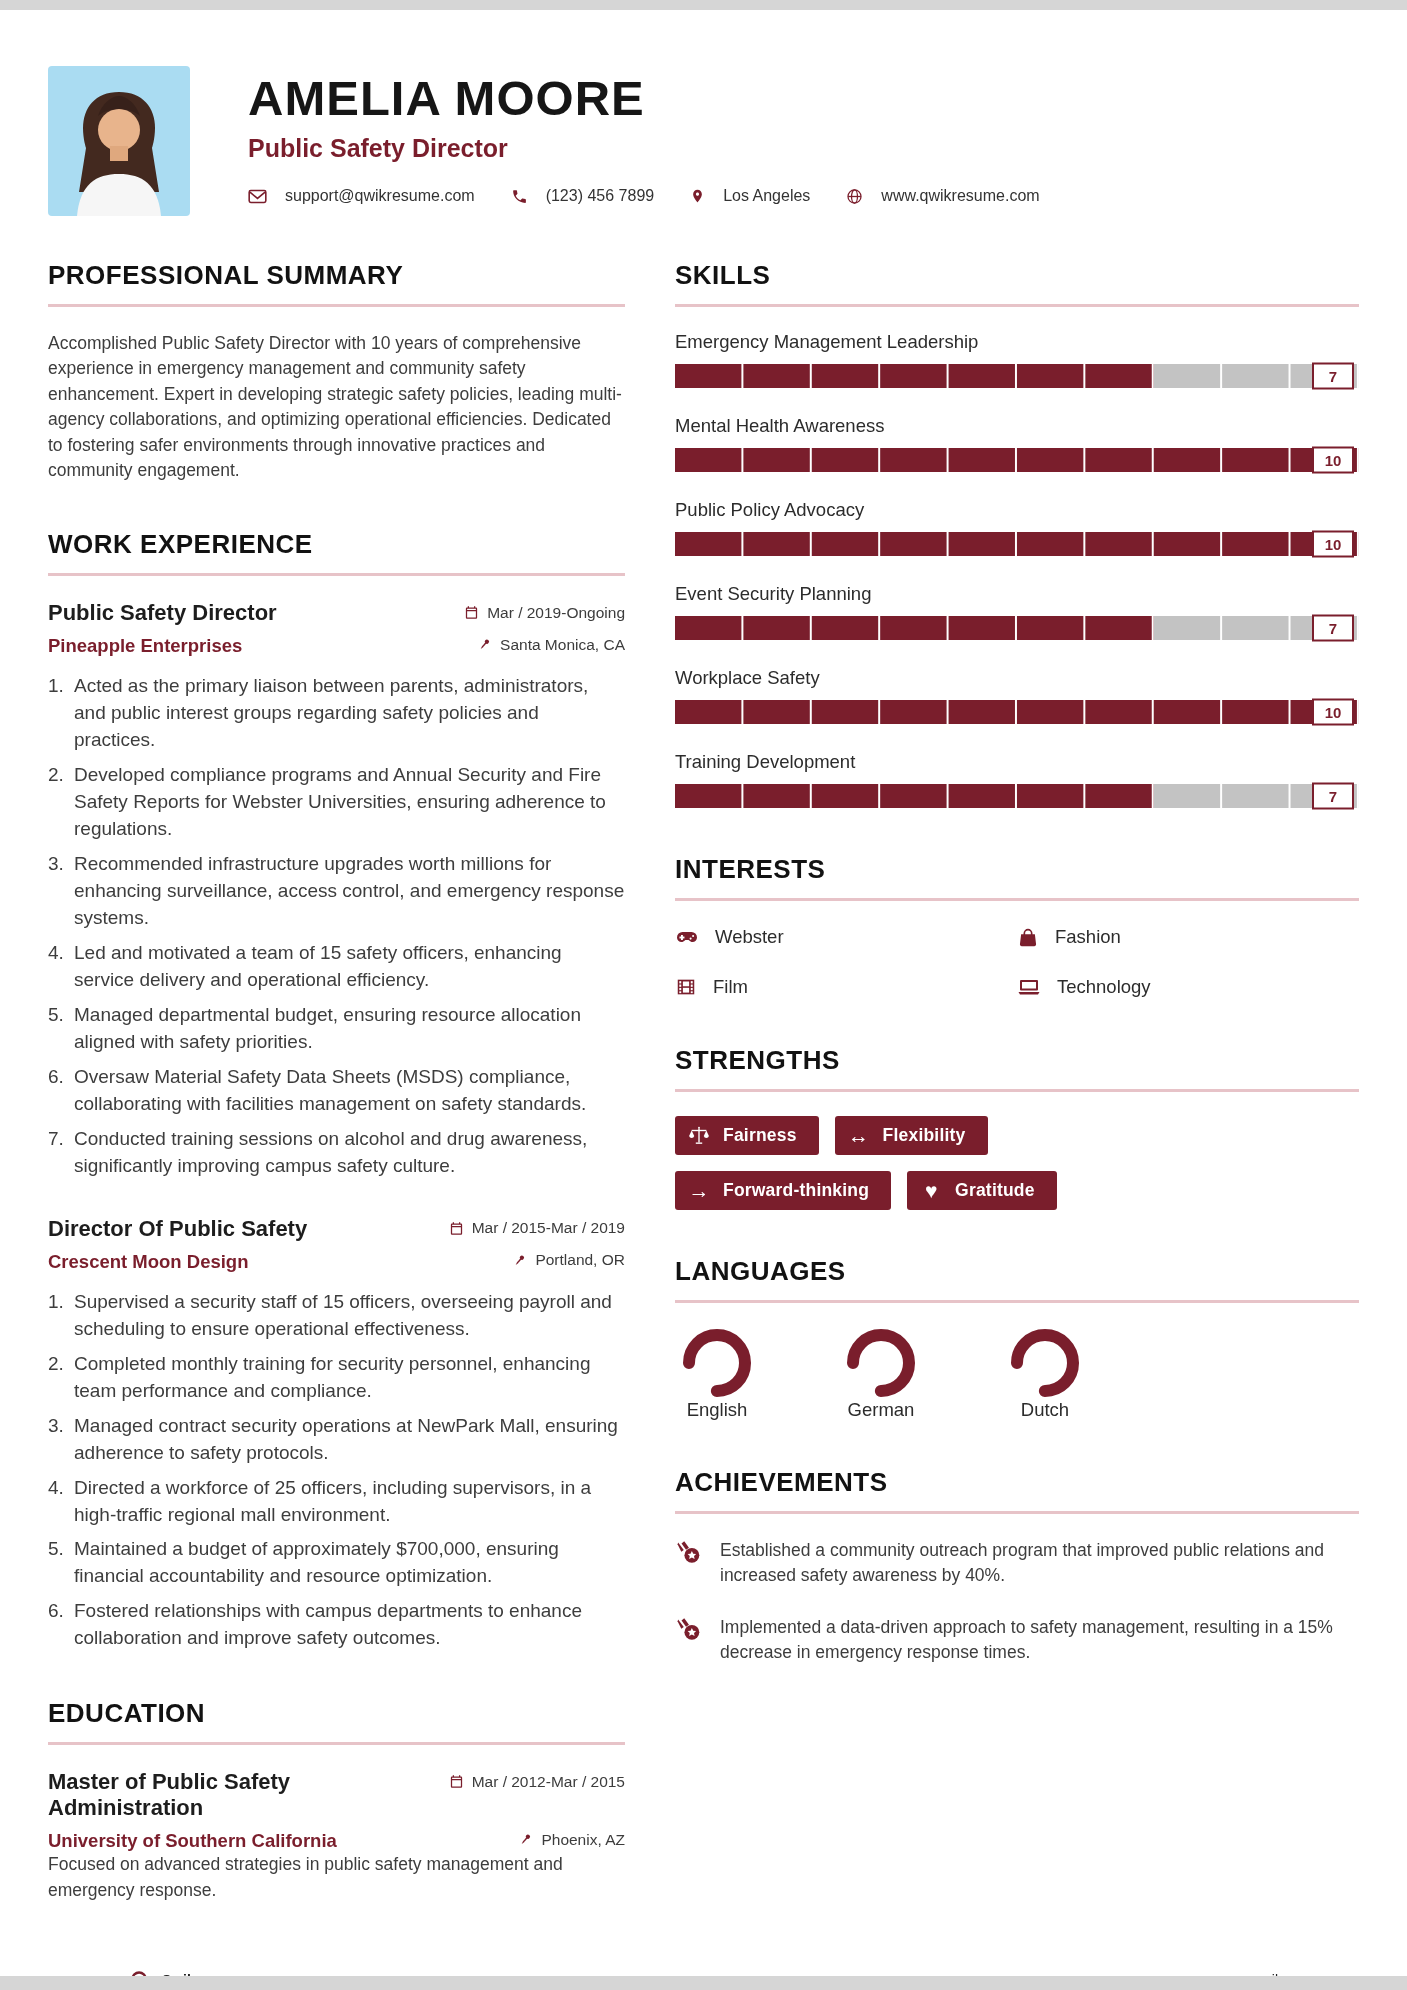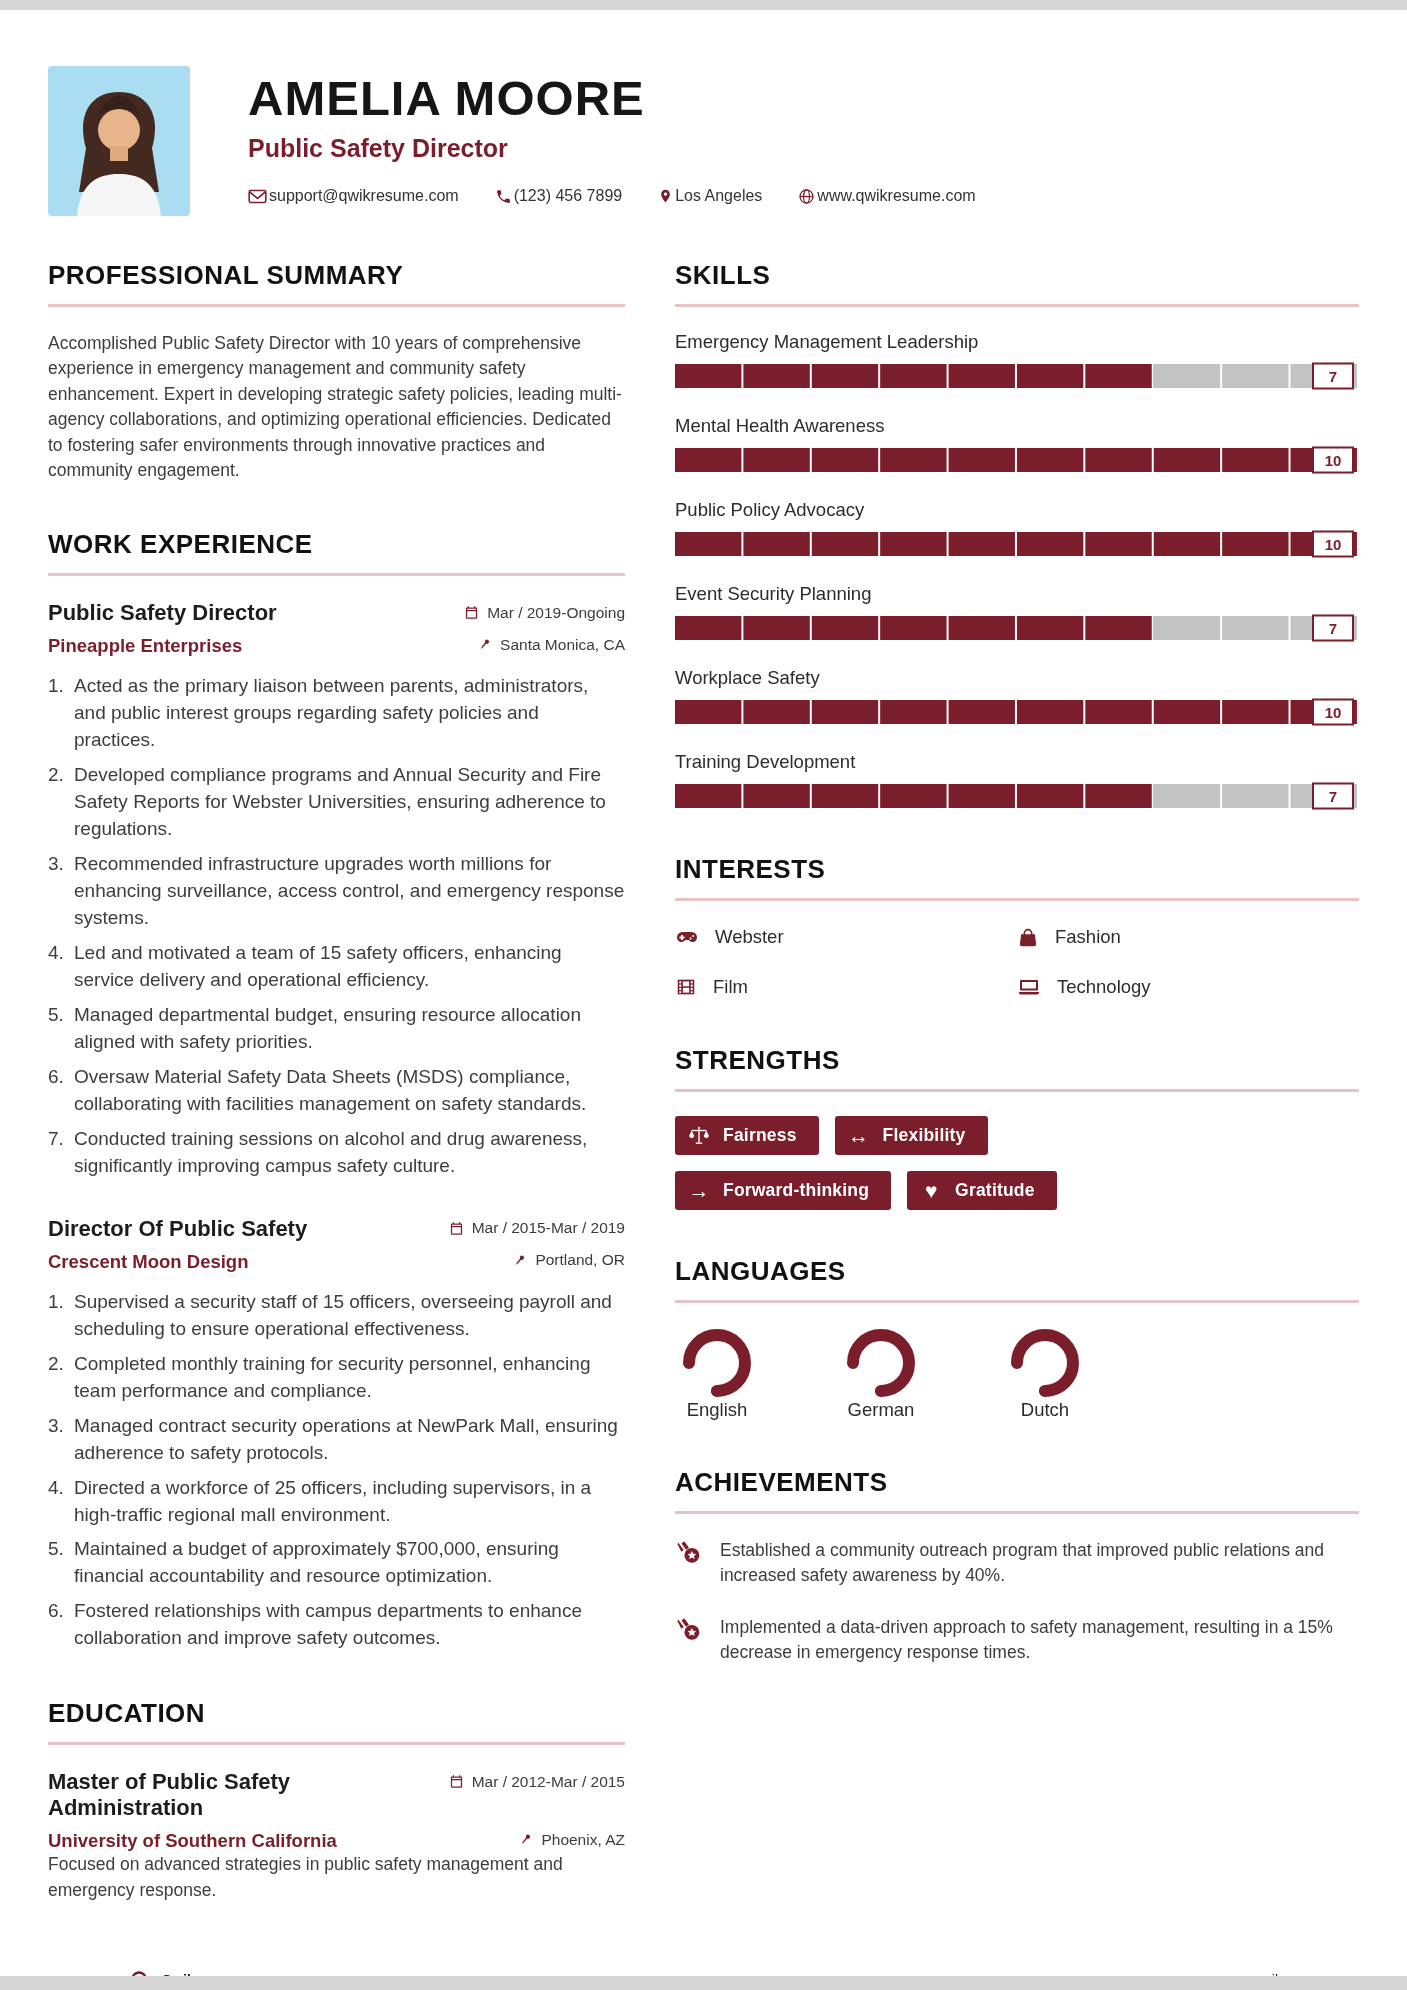--- a/index.html
+++ b/index.html
@@ -25,21 +25,21 @@
   .header { display: flex; gap: 58px; margin-bottom: 44px; }
   .photo {
     width: 142px; height: 150px; flex: none;
     border-radius: 4px; overflow: hidden;
   }
   .photo svg { display: block; width: 100%; height: 100%; }
   .header-info { padding-top: 4px; }
   .name { font-size: 49px; font-weight: 800; letter-spacing: 1px; color: #161616; }
   .title { font-size: 25px; color: #7a1e2c; font-weight: 600; margin-top: 8px; }
   .contact { display: flex; gap: 36px; margin-top: 24px; align-items: center; font-size: 16px; color: #333; }
-  .contact .ci { display: flex; align-items: center; gap: 2px; white-space: nowrap; }
+  .contact .ci { display: flex; align-items: center; gap: 18px; white-space: nowrap; }
   .mi { color: #7a1e2c; display: inline-flex; align-items: center; }
 
   
   .columns { display: grid; grid-template-columns: 577px 1fr; column-gap: 50px; flex: 1; align-items: start; }
 
   .sec { margin-bottom: 46px; }
   .sec-h { font-size: 26px; font-weight: 700; color: #121212; letter-spacing: .5px; }
   .sec-line { height: 3px; background: #e7c3c8; margin: 13px 0 24px 0; }
 
   .body-text { font-size: 17.5px; line-height: 1.45; color: #3d3d3d; }

